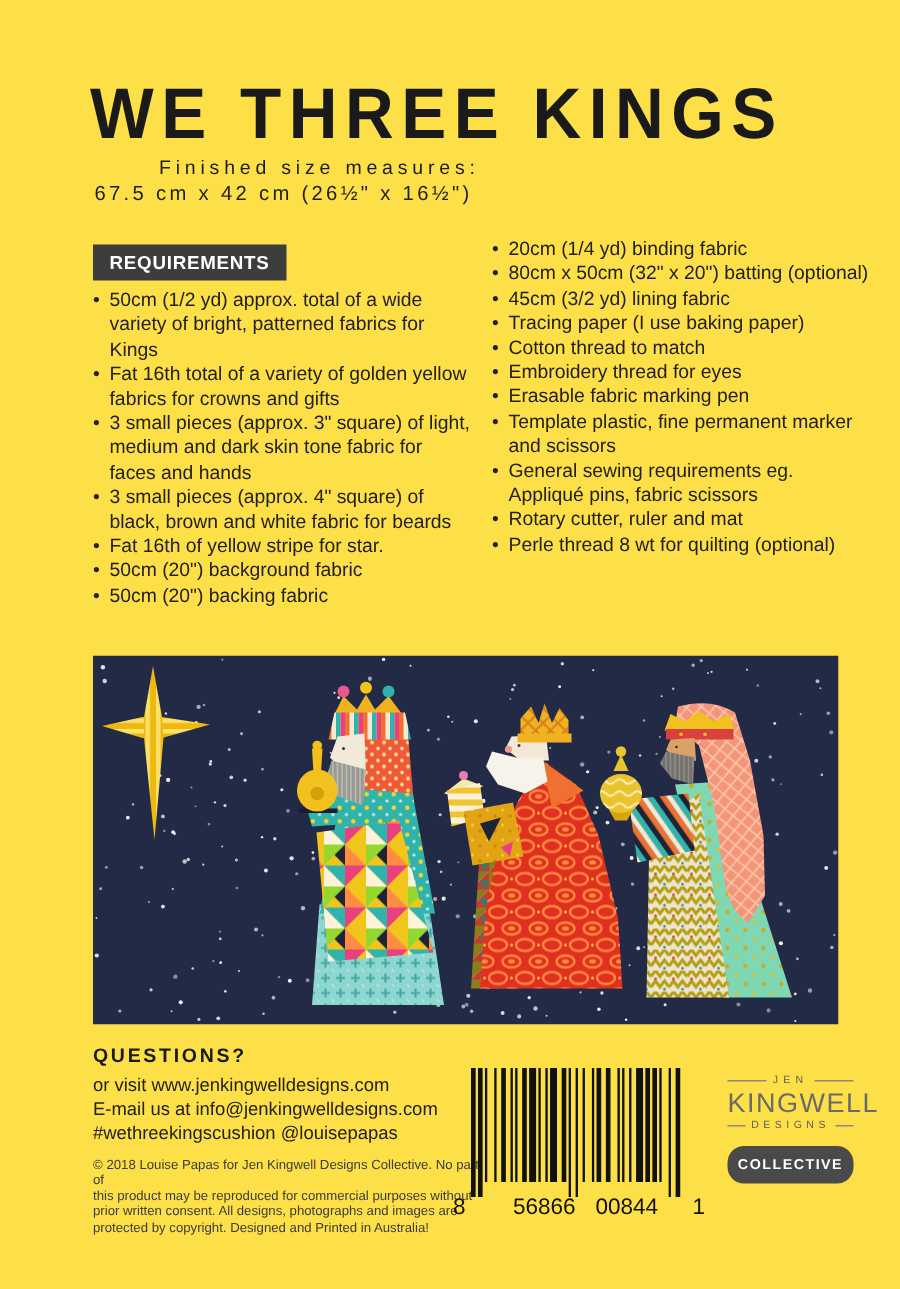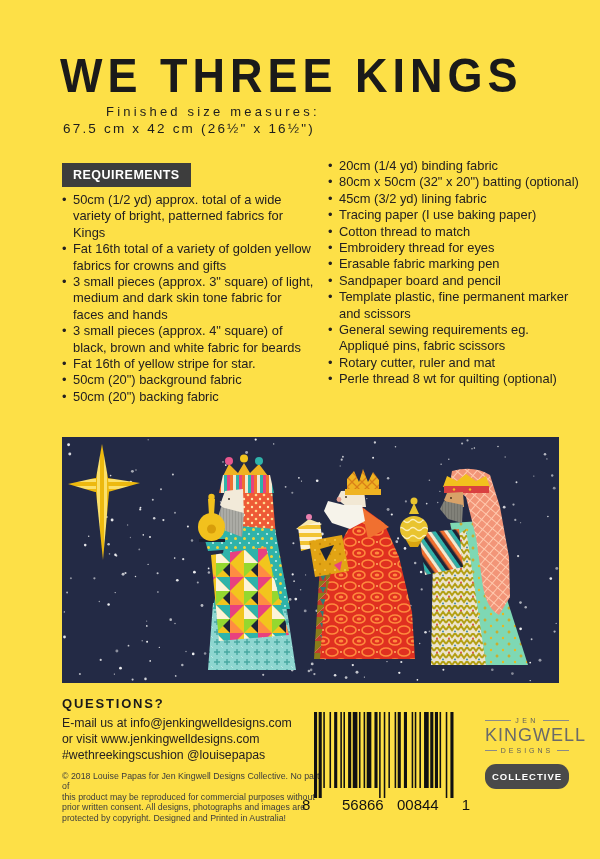--- a/index.html
+++ b/index.html
@@ -70,21 +70,20 @@
       <li>50cm (20") backing fabric</li>
     </ul>
   <ul class="req-col req-right">
       <li>20cm (1/4 yd) binding fabric</li>
       <li>80cm x 50cm (32" x 20") batting (optional)</li>
       <li>45cm (3/2 yd) lining fabric</li>
       <li>Tracing paper (I use baking paper)</li>
       <li>Cotton thread to match</li>
       <li>Embroidery thread for eyes</li>
       <li>Erasable fabric marking pen</li>
-      <li>Sandpaper board and pencil</li>
       <li>Template plastic, fine permanent marker and scissors</li>
       <li>General sewing requirements eg. Appliqué pins, fabric scissors</li>
       <li>Rotary cutter, ruler and mat</li>
       <li>Perle thread 8 wt for quilting (optional)</li>
     </ul>
 
   <figure class="quilt">
     <svg width="497" height="246" viewBox="0 0 497 246" xmlns="http://www.w3.org/2000/svg">
       <defs>
         <pattern id="pStarV" width="7" height="7" patternUnits="userSpaceOnUse">
@@ -502,22 +501,22 @@
         <polygon points="344,103 360,103 356,110 348,110" fill="#d9a410"></polygon>
         <ellipse cx="352" cy="92" rx="14" ry="13" fill="url(#pGoldWave)"></ellipse>
         <polygon points="352,66 357,77 347,77" fill="#e9c42f"></polygon>
         <circle cx="352" cy="64" r="3.5" fill="#e9c42f"></circle>
       </g>
     </svg>
   </figure>
 
   <div class="questions">
     <h3 class="questions-heading">QUESTIONS?</h3>
+    <div class="contact-line">or visit www.jenkingwelldesigns.com</div>
     <div class="contact-line">E-mail us at info@jenkingwelldesigns.com</div>
-    <div class="contact-line">or visit www.jenkingwelldesigns.com</div>
     <div class="contact-line">#wethreekingscushion @louisepapas</div>
   </div>
 
   <div class="copyright">
     <div>© 2018  Louise Papas for Jen Kingwell Designs Collective. No part of</div>
     <div>this product may be reproduced for commercial purposes without</div>
     <div>prior written consent. All designs, photographs and images are</div>
     <div>protected by copyright. Designed and Printed in Australia!</div>
   </div>
 

